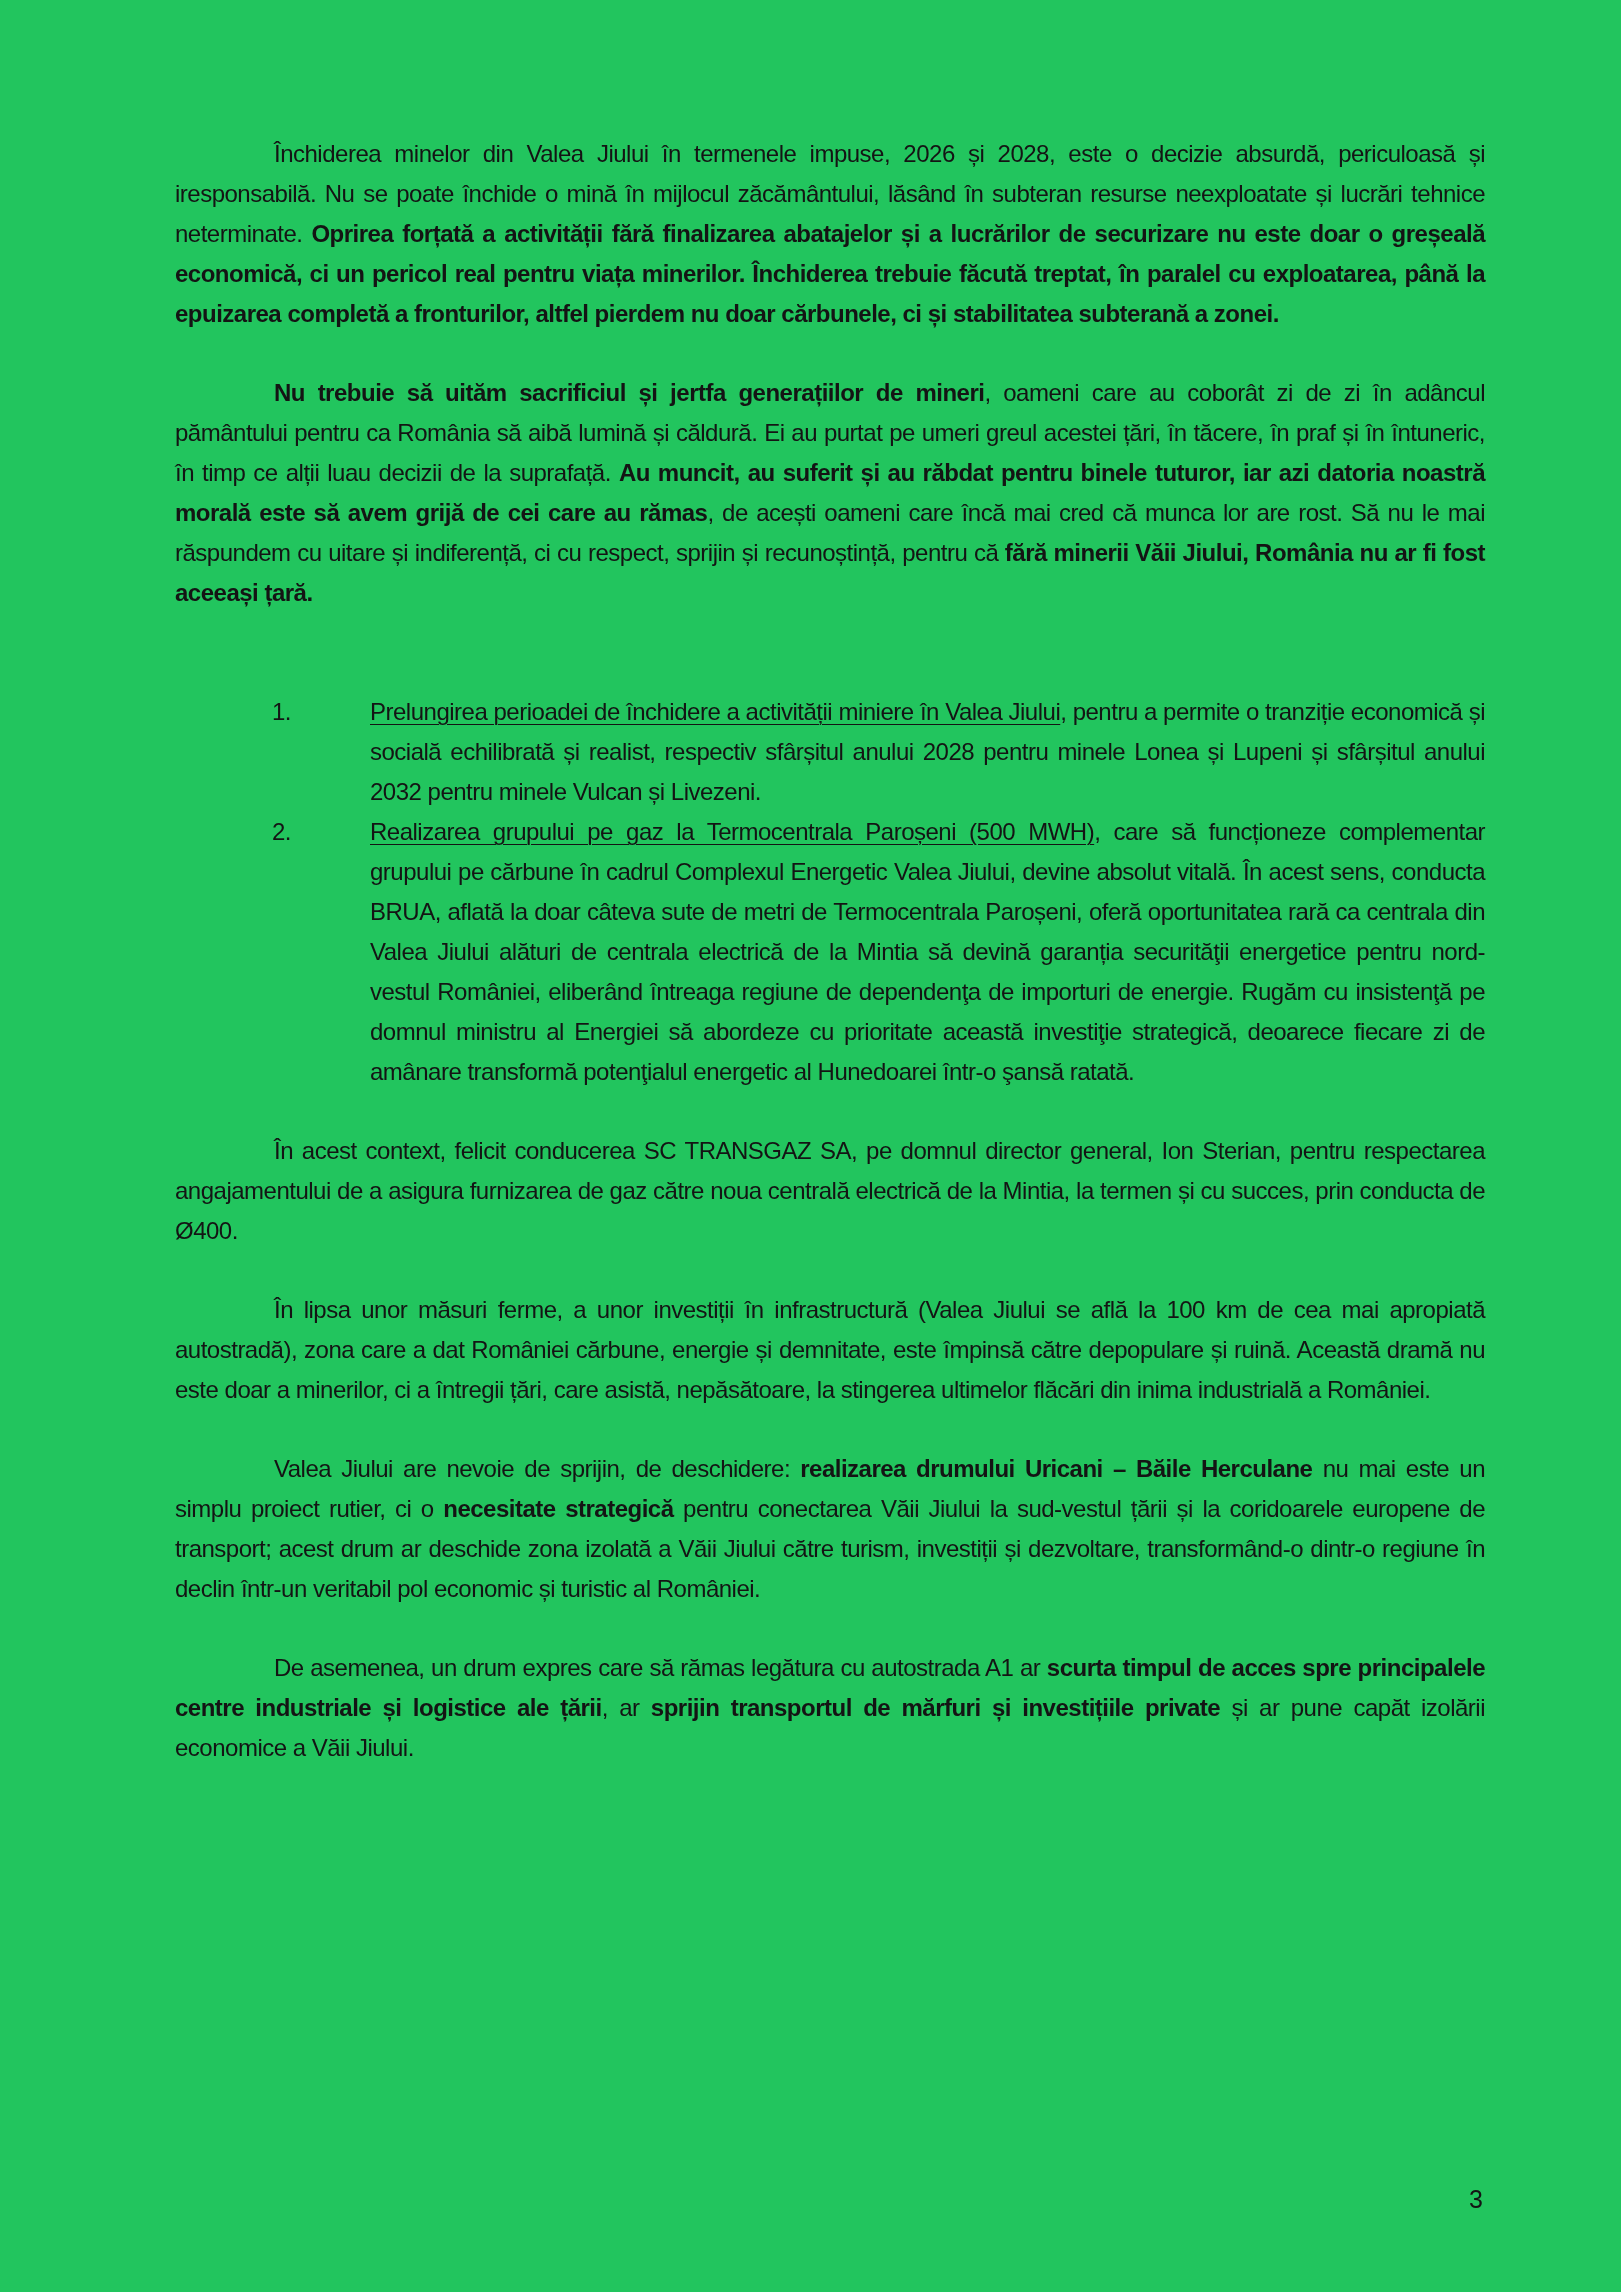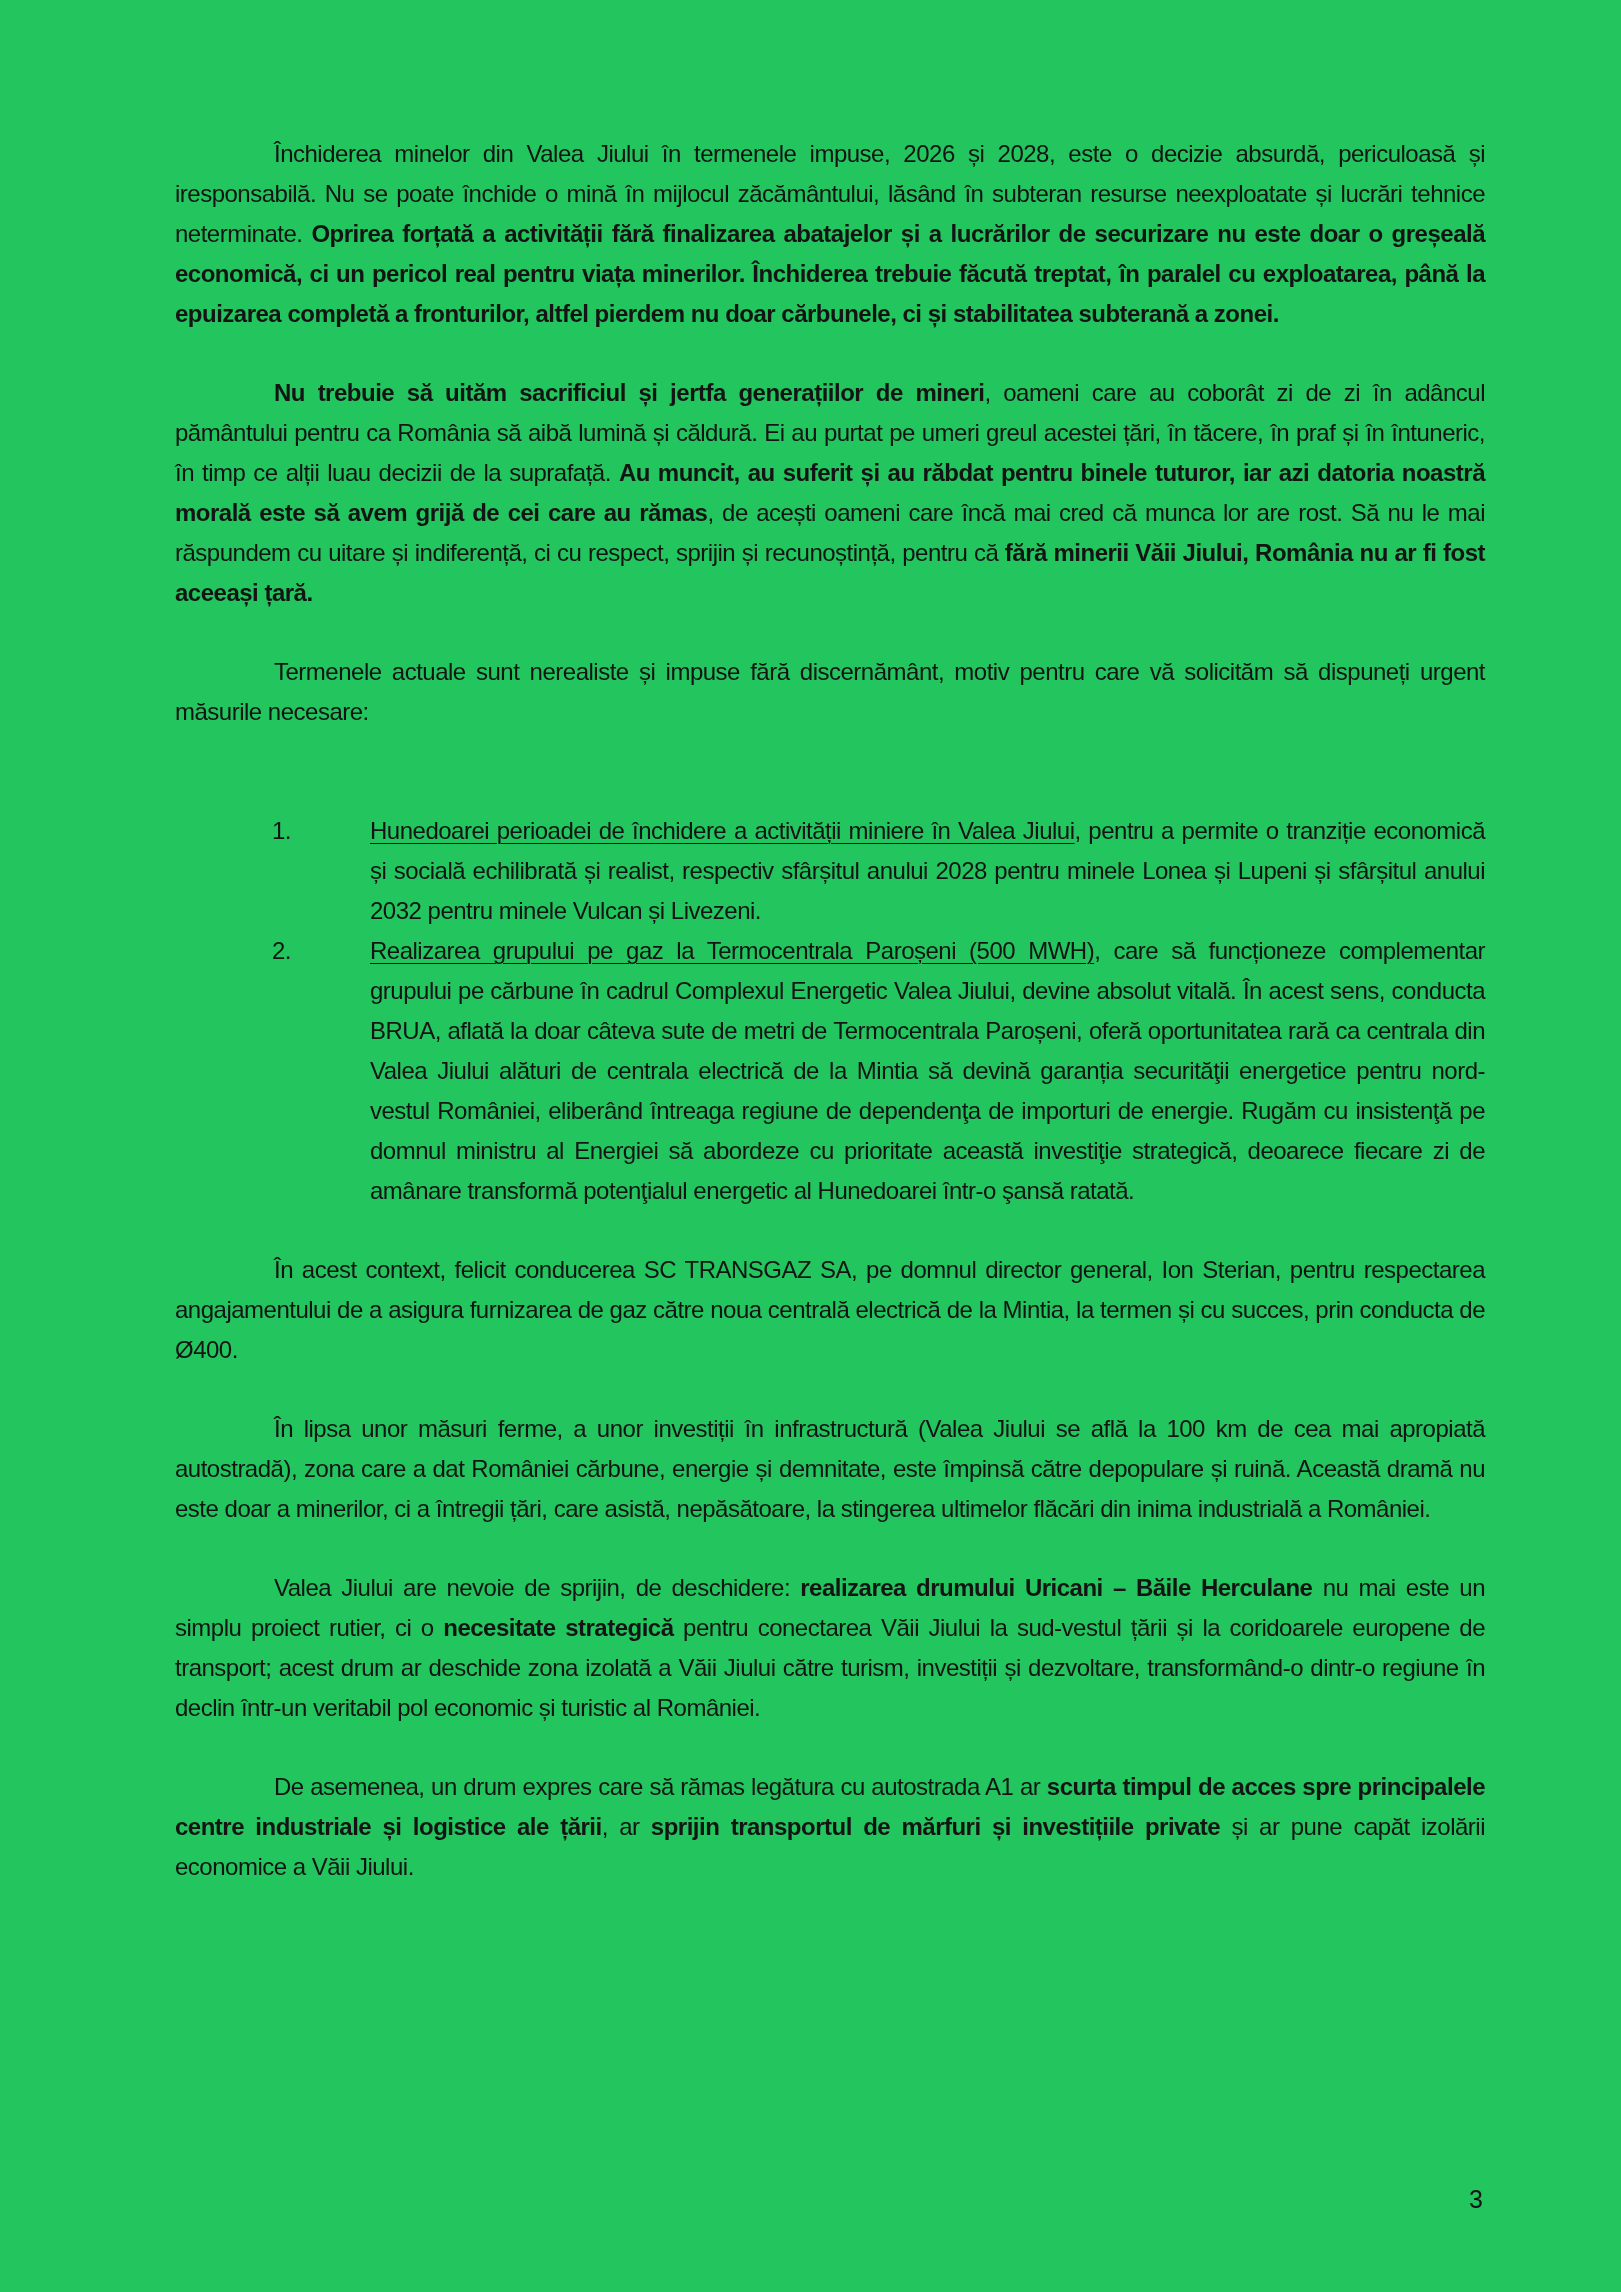--- a/index.html
+++ b/index.html
@@ -26,24 +26,23 @@
   }
 </style>
 </head>
 <body>
 
 <div class="page">
   <div class="body-text">
     <div id="top-paras">
         <p class="para"><span>Închiderea minelor din Valea Jiului în termenele impuse, 2026 și 2028, este o decizie absurdă, periculoasă și iresponsabilă. Nu se poate închide o mină în mijlocul zăcământului, lăsând în subteran resurse neexploatate și lucrări tehnice neterminate. </span><b>Oprirea forțată a activității fără finalizarea abatajelor și a lucrărilor de securizare nu este doar o greșeală economică, ci un pericol real pentru viața minerilor. Închiderea trebuie făcută treptat, în paralel cu exploatarea, până la epuizarea completă a fronturilor, altfel pierdem nu doar cărbunele, ci și stabilitatea subterană a zonei.</b></p>
         <p class="para"><b>Nu trebuie să uităm sacrificiul și jertfa generațiilor de mineri</b><span>, oameni care au coborât zi de zi în adâncul pământului pentru ca România să aibă lumină și căldură. Ei au purtat pe umeri greul acestei țări, în tăcere, în praf și în întuneric, în timp ce alții luau decizii de la suprafață. </span><b>Au muncit, au suferit și au răbdat pentru binele tuturor, iar azi datoria noastră morală este să avem grijă de cei care au rămas</b><span>, de acești oameni care încă mai cred că munca lor are rost. Să nu le mai răspundem cu uitare și indiferență, ci cu respect, sprijin și recunoștință, pentru că </span><b>fără minerii Văii Jiului, România nu ar fi fost aceeași țară.</b></p>
-        <p class="para"><span>Termenele actuale sunt nerealiste și impuse fără discernământ, motiv pentru care vă solicităm să dispuneți urgent măsurile necesare:</span></p>
       </div>
     <ol class="list" id="req-list">
-        <li class="li"><span class="li-num">1.</span><span class="li-text"><u>Hunedoarei perioadei de închidere a activității miniere în Valea Jiului</u><span>, pentru a permite o tranziție economică și socială echilibrată și realist, respectiv sfârșitul anului 2028 pentru minele Lonea și Lupeni și sfârșitul anului 2032 pentru minele Vulcan și Livezeni.</span></span></li>
+        <li class="li"><span class="li-num">1.</span><span class="li-text"><u>Prelungirea perioadei de închidere a activității miniere în Valea Jiului</u><span>, pentru a permite o tranziție economică și socială echilibrată și realist, respectiv sfârșitul anului 2028 pentru minele Lonea și Lupeni și sfârșitul anului 2032 pentru minele Vulcan și Livezeni.</span></span></li>
         <li class="li"><span class="li-num">2.</span><span class="li-text"><u>Realizarea grupului pe gaz la Termocentrala Paroșeni (500 MWH)</u><span>, care să funcționeze complementar grupului pe cărbune în cadrul Complexul Energetic Valea Jiului, devine absolut vitală. În acest sens, conducta BRUA, aflată la doar câteva sute de metri de Termocentrala Paroșeni, oferă oportunitatea rară ca centrala din Valea Jiului alături de centrala electrică de la Mintia să devină garanția securităţii energetice pentru nord-vestul României, eliberând întreaga regiune de dependenţa de importuri de energie. Rugăm cu insistenţă pe domnul ministru al Energiei să abordeze cu prioritate această investiţie strategică, deoarece fiecare zi de amânare transformă potenţialul energetic al Hunedoarei într-o şansă ratată.</span></span></li>
       </ol>
     <div id="bottom-paras">
         <p class="para"><span>În acest context, felicit conducerea SC TRANSGAZ SA, pe domnul director general, Ion Sterian, pentru respectarea angajamentului de a asigura furnizarea de gaz către noua centrală electrică de la Mintia, la termen și cu succes, prin conducta de Ø400.</span></p>
         <p class="para"><span>În lipsa unor măsuri ferme, a unor investiții în infrastructură (Valea Jiului se află la 100 km de cea mai apropiată autostradă), zona care a dat României cărbune, energie și demnitate, este împinsă către depopulare și ruină. Această dramă nu este doar a minerilor, ci a întregii țări, care asistă, nepăsătoare, la stingerea ultimelor flăcări din inima industrială a României.</span></p>
         <p class="para"><span>Valea Jiului are nevoie de sprijin, de deschidere: </span><b>realizarea drumului Uricani – Băile Herculane</b><span> nu mai este un simplu proiect rutier, ci o </span><b>necesitate strategică</b><span> pentru conectarea Văii Jiului la sud-vestul țării și la coridoarele europene de transport; acest drum ar deschide zona izolată a Văii Jiului către turism, investiții și dezvoltare, transformând-o dintr-o regiune în declin într-un veritabil pol economic și turistic al României.</span></p>
         <p class="para"><span>De asemenea, un drum expres care să rămas legătura cu autostrada A1 ar </span><b>scurta timpul de acces spre principalele centre industriale și logistice ale țării</b><span>, ar </span><b>sprijin transportul de mărfuri și investițiile private</b><span> și ar pune capăt izolării economice a Văii Jiului.</span></p>
       </div>
   </div>
   <div class="page-number">3</div>

